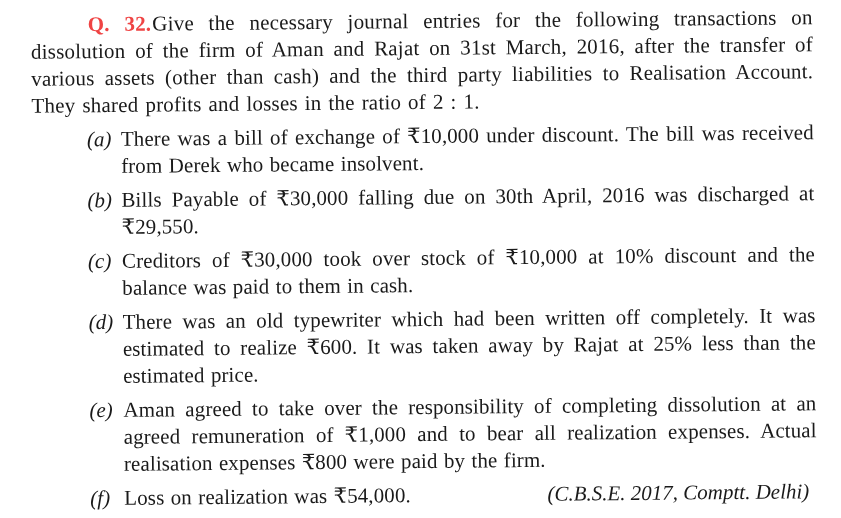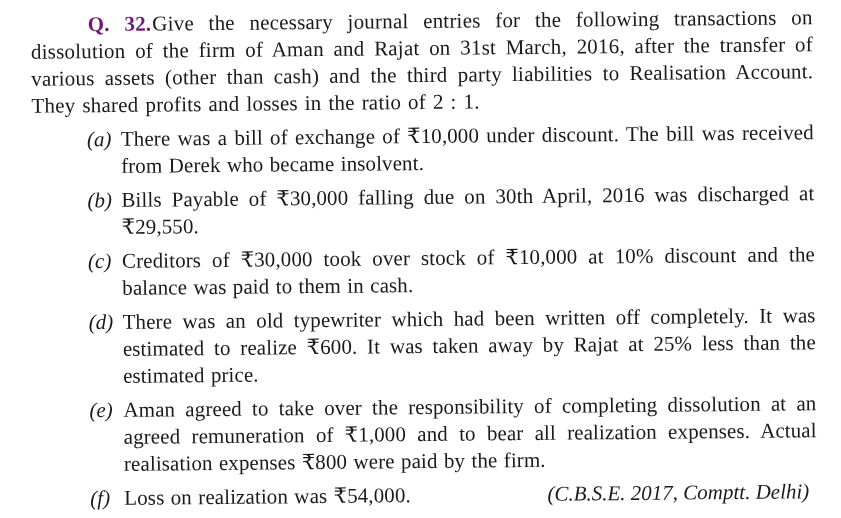--- a/index.html
+++ b/index.html
@@ -25,21 +25,21 @@
     font-size: 21px;
     line-height: 27px;
     text-align: justify;
     text-indent: 57px;
     letter-spacing: 0.2px;
     word-spacing: 1.5px;
   }
 
   .q-number {
     font-weight: bold;
-    color: #701a75;
+    color: #ef4444;
     font-style: normal;
     margin-right: 1px;
   }
 
   .question-list {
     margin-top: 6px;
   }
 
   .list-item {
     position: relative;

